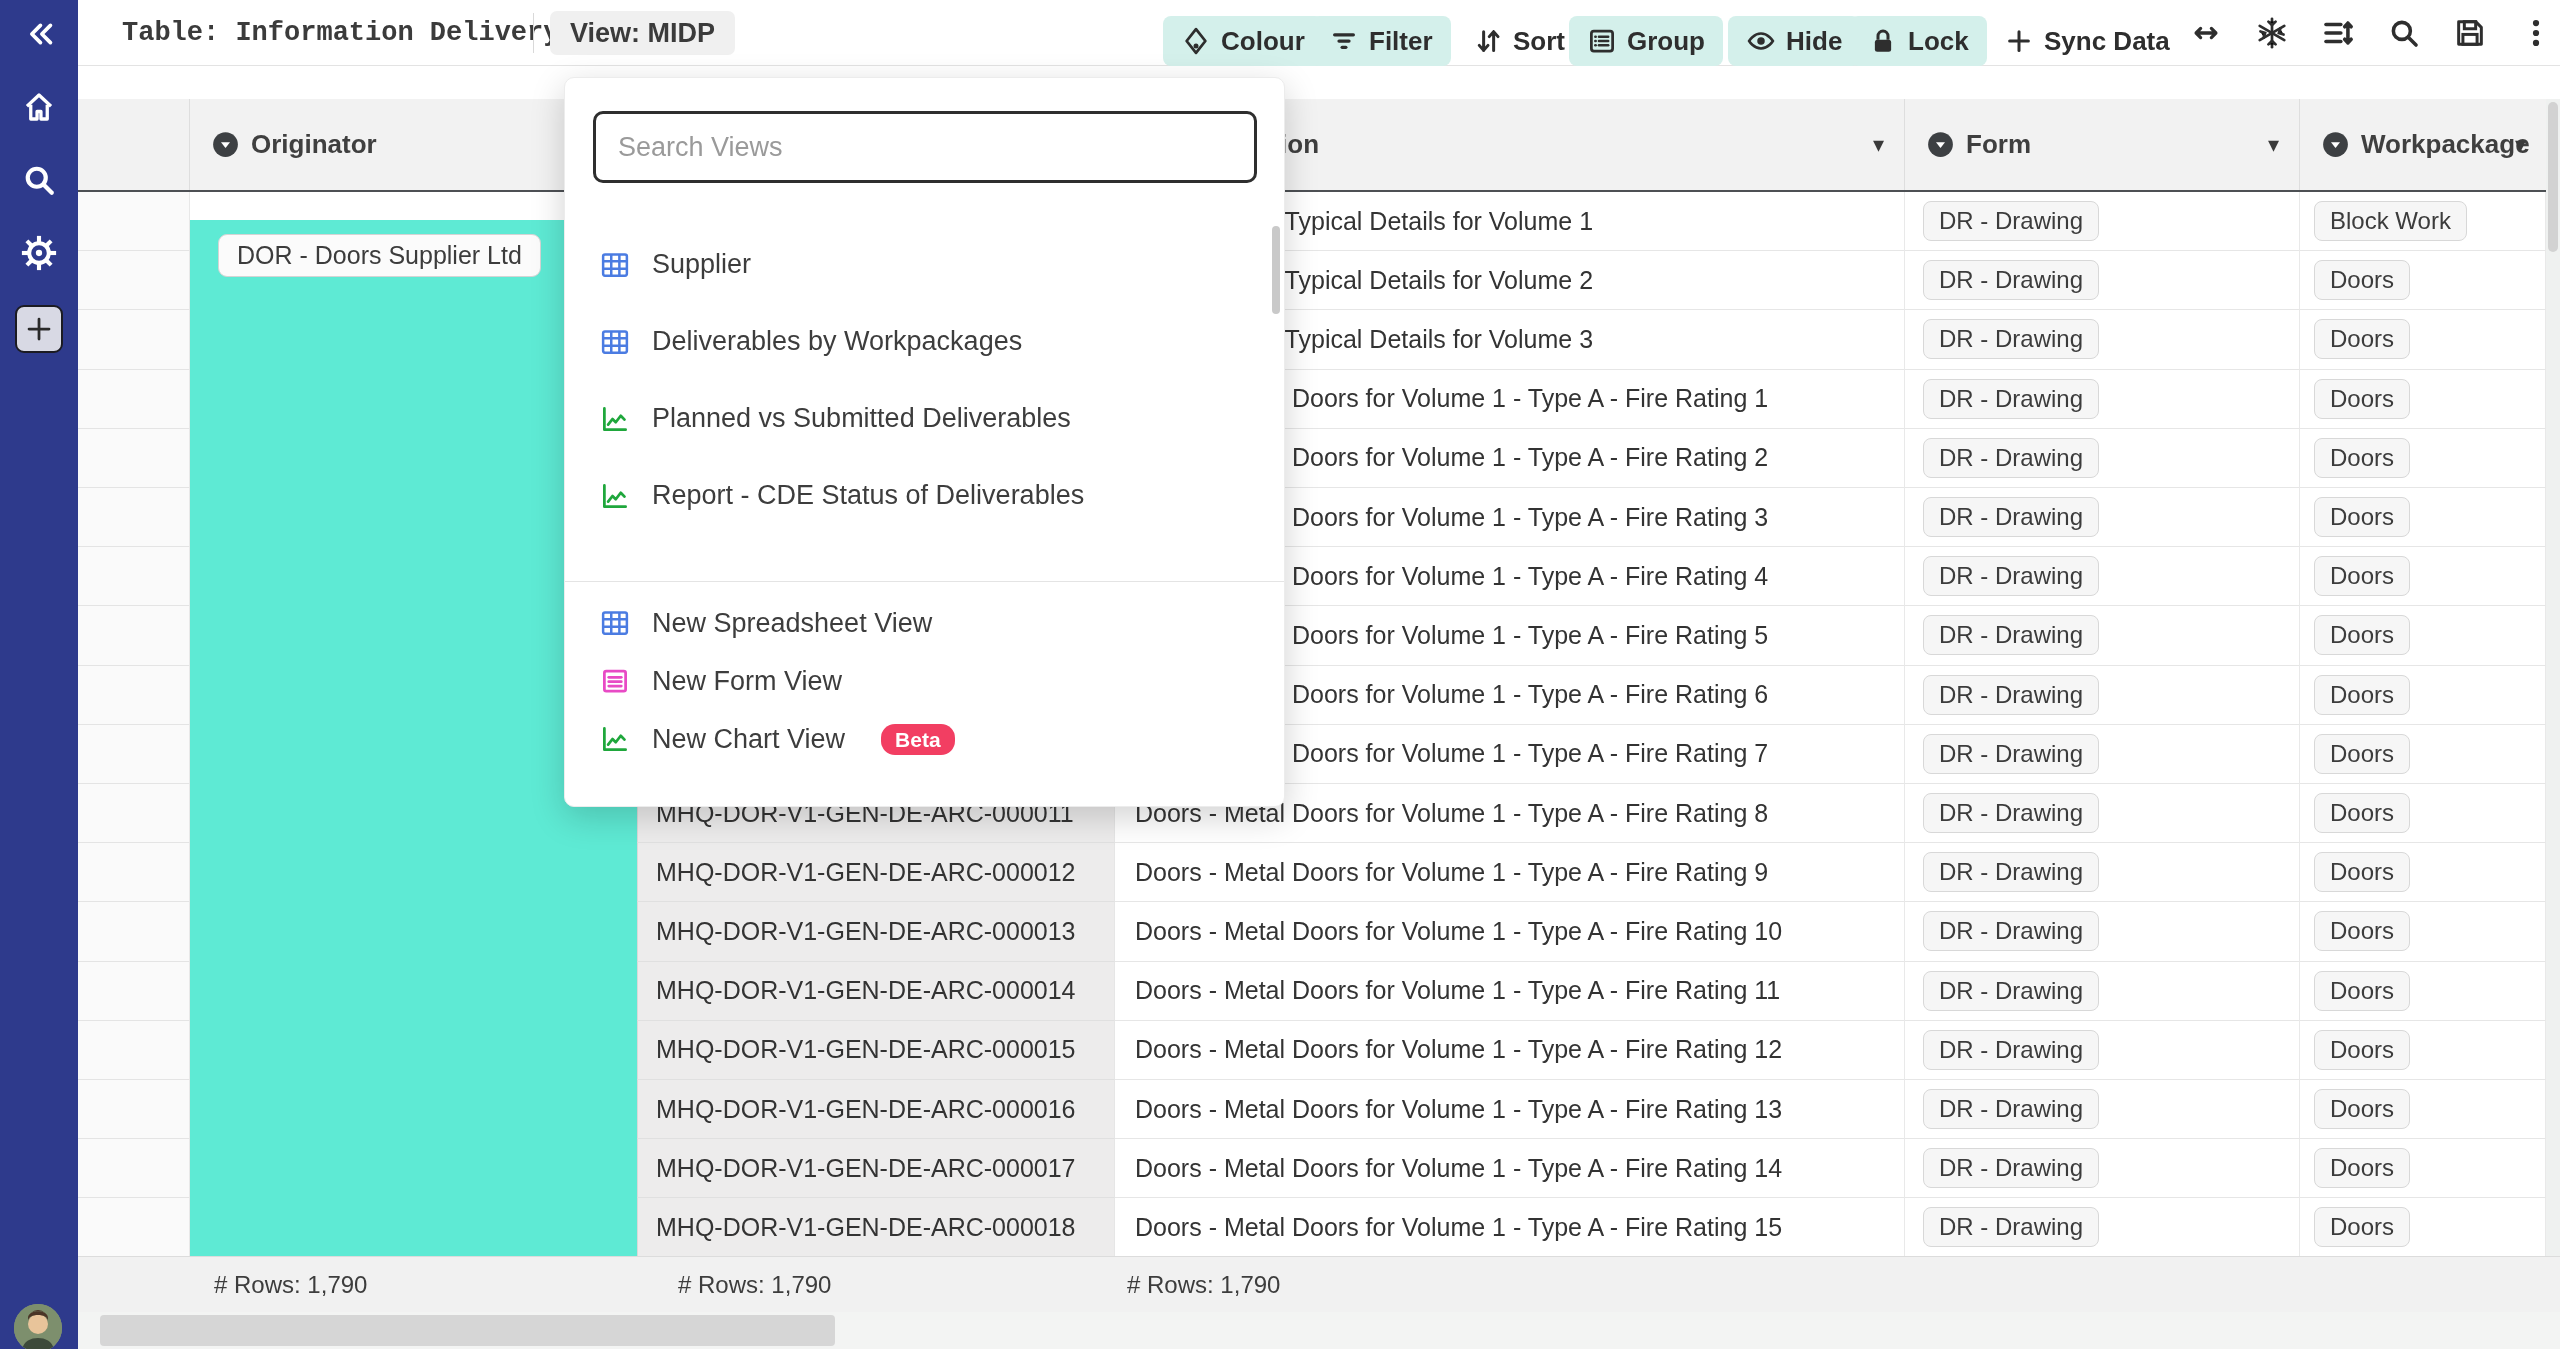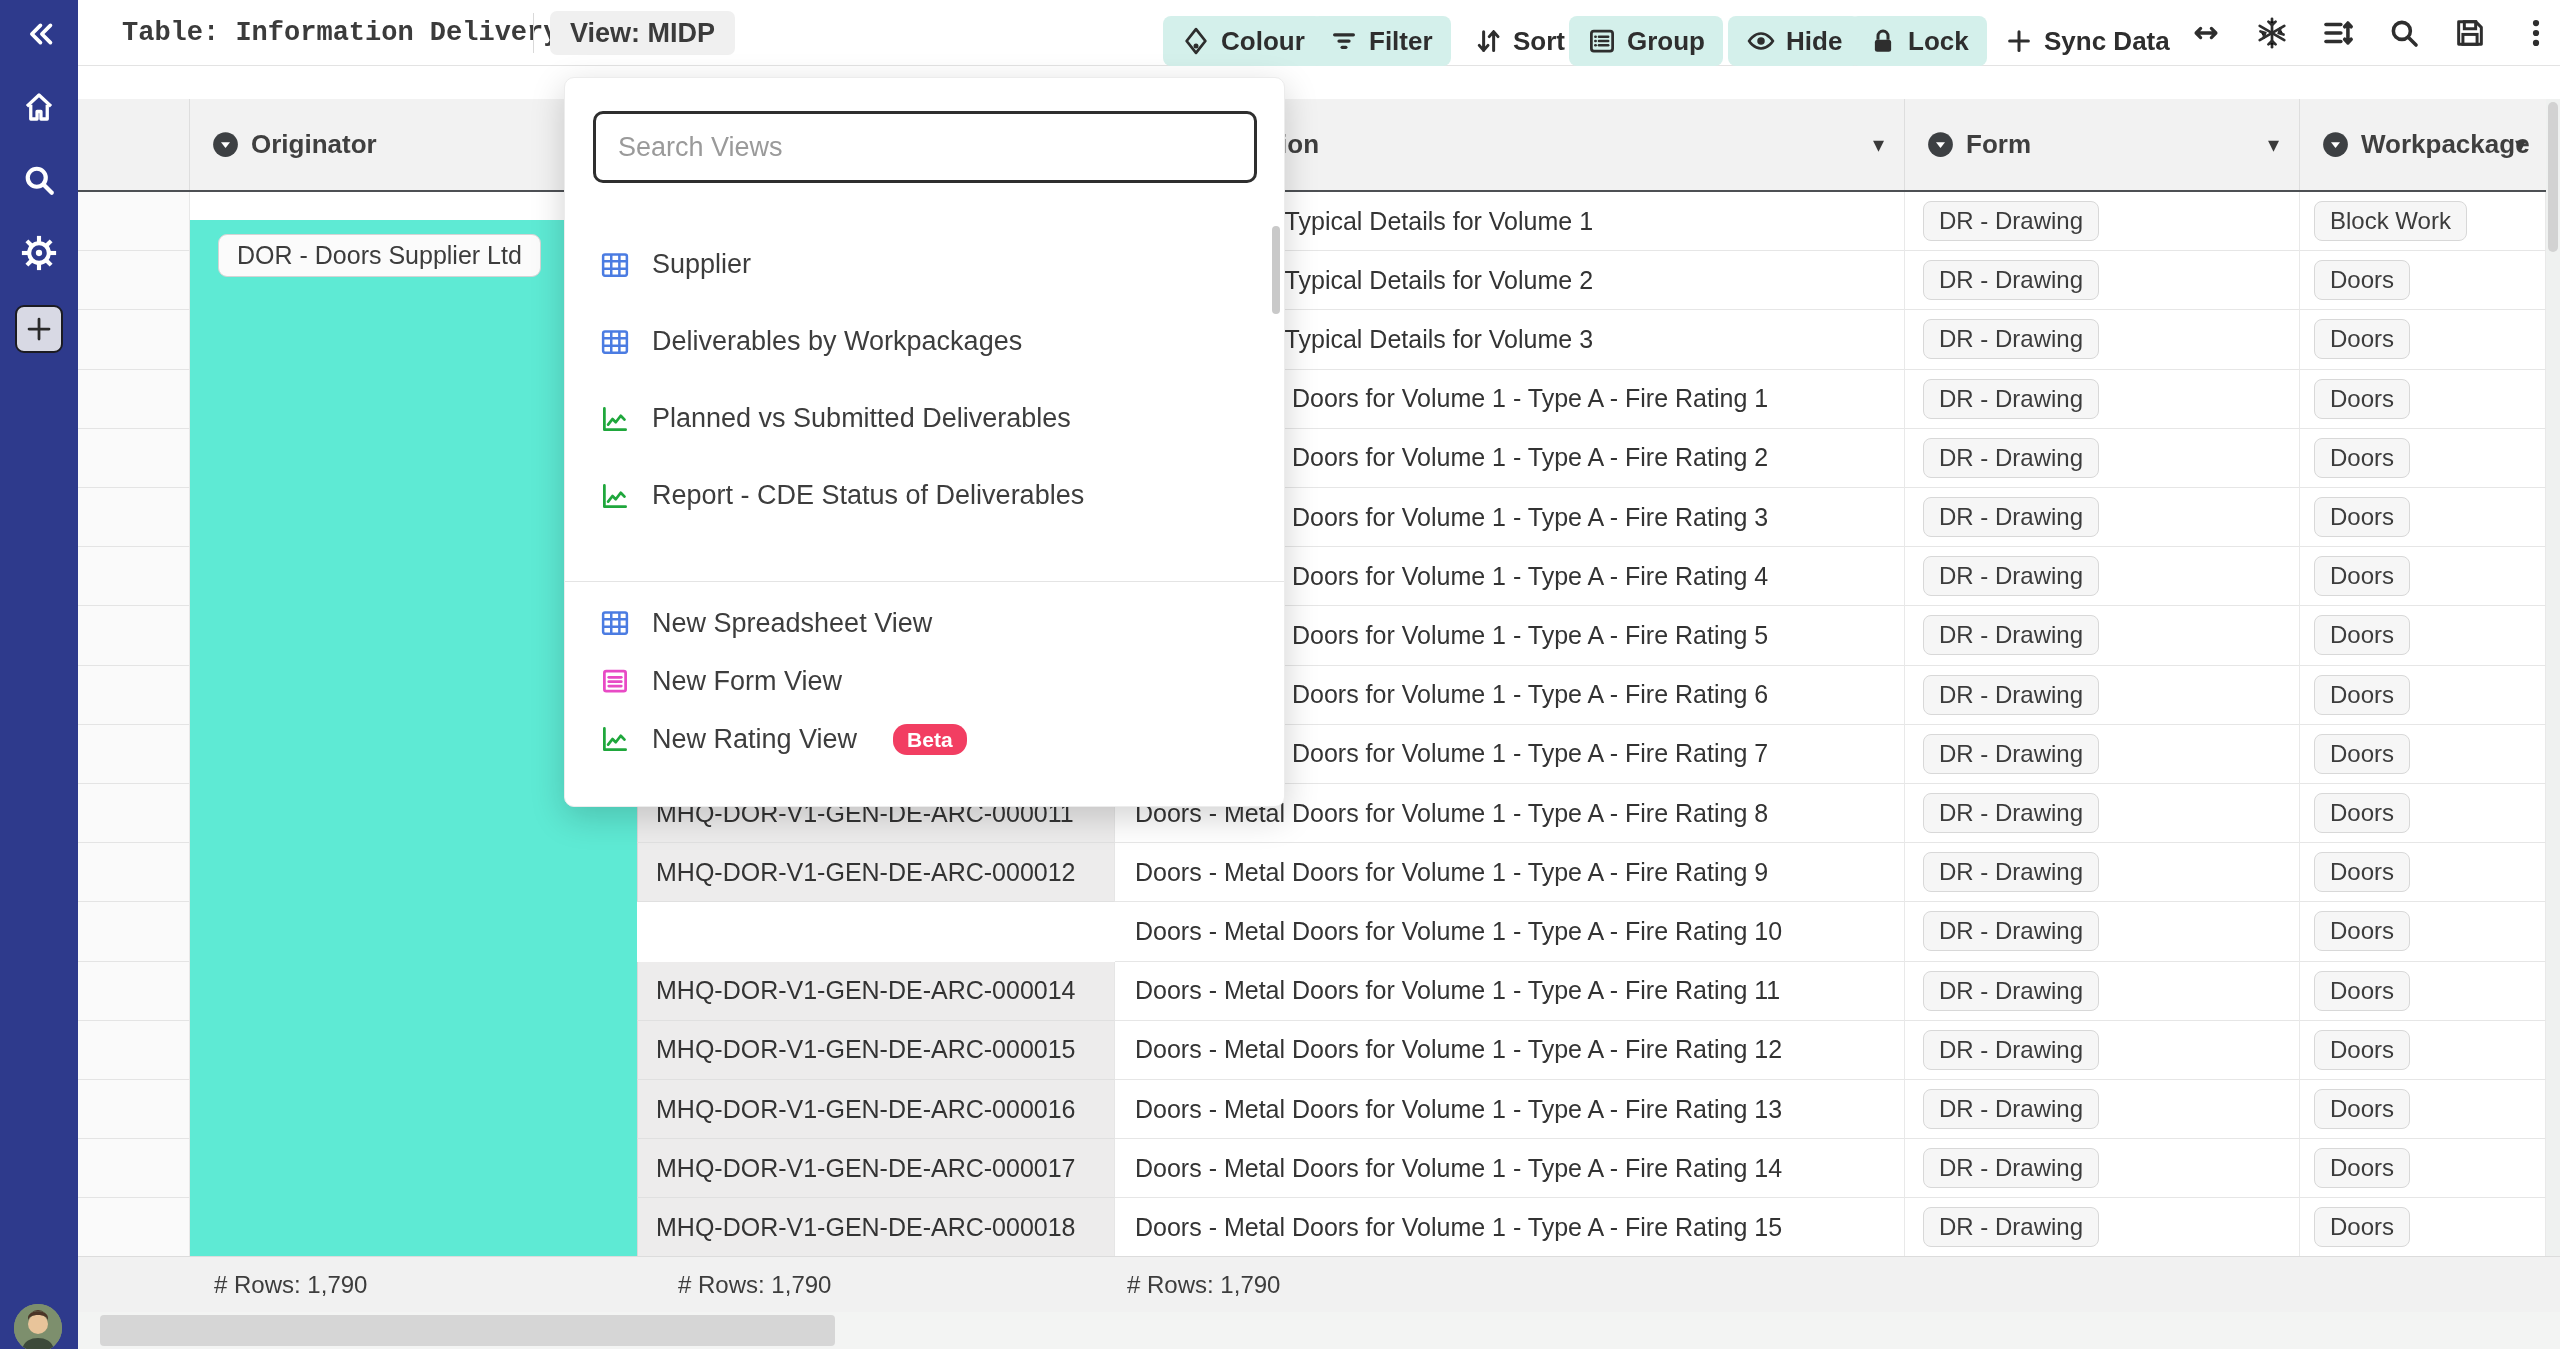--- a/index.html
+++ b/index.html
@@ -304,20 +304,23 @@
         </div>
         <div class="cell c-form">
           <span class="chip">DR - Drawing</span>
         </div>
         <div class="cell c-wp">
           <span class="chip">Doors</span>
         </div>
       </div>
       <div class="row" style="top: 902.4px; height: 59.2px;">
         <div class="cell c-gutter"></div>
+        <div class="cell c-id">
+          <span>MHQ-DOR-V1-GEN-DE-ARC-000013</span>
+        </div>
         <div class="cell c-desc">
           <span>Doors - Metal Doors for Volume 1 - Type A - Fire Rating 10</span>
         </div>
         <div class="cell c-form">
           <span class="chip">DR - Drawing</span>
         </div>
         <div class="cell c-wp">
           <span class="chip">Doors</span>
         </div>
       </div>
@@ -603,21 +606,21 @@
           </span>
           <span class="view-label">New Form View</span>
         </div>
         <div class="action-item">
           <span>
             <svg width="30" height="30" viewBox="0 0 24 24" fill="none" stroke="#1fa73c" stroke-width="2.2" stroke-linecap="round" stroke-linejoin="round">
               <path d="M3.5 3.5v17h17"></path>
               <path d="M6.5 16.5l3.5-4.5 2.6 2.6 4-5.2 3 3.1"></path>
             </svg>
           </span>
-          <span class="view-label">New Rating View</span>
+          <span class="view-label">New Chart View</span>
           <span class="beta">Beta</span>
         </div>
       </div>
   </div>
 
   <div class="sidebar">
     <div class="side-ic" style="top:12px;height:44px;">
       <svg width="40" height="40" viewBox="0 0 28 28" fill="none" stroke="#fff" stroke-width="2.6" stroke-linecap="round" stroke-linejoin="round">
           <path d="M15 8l-6 6 6 6"></path>
           <path d="M22 8l-6 6 6 6"></path>

